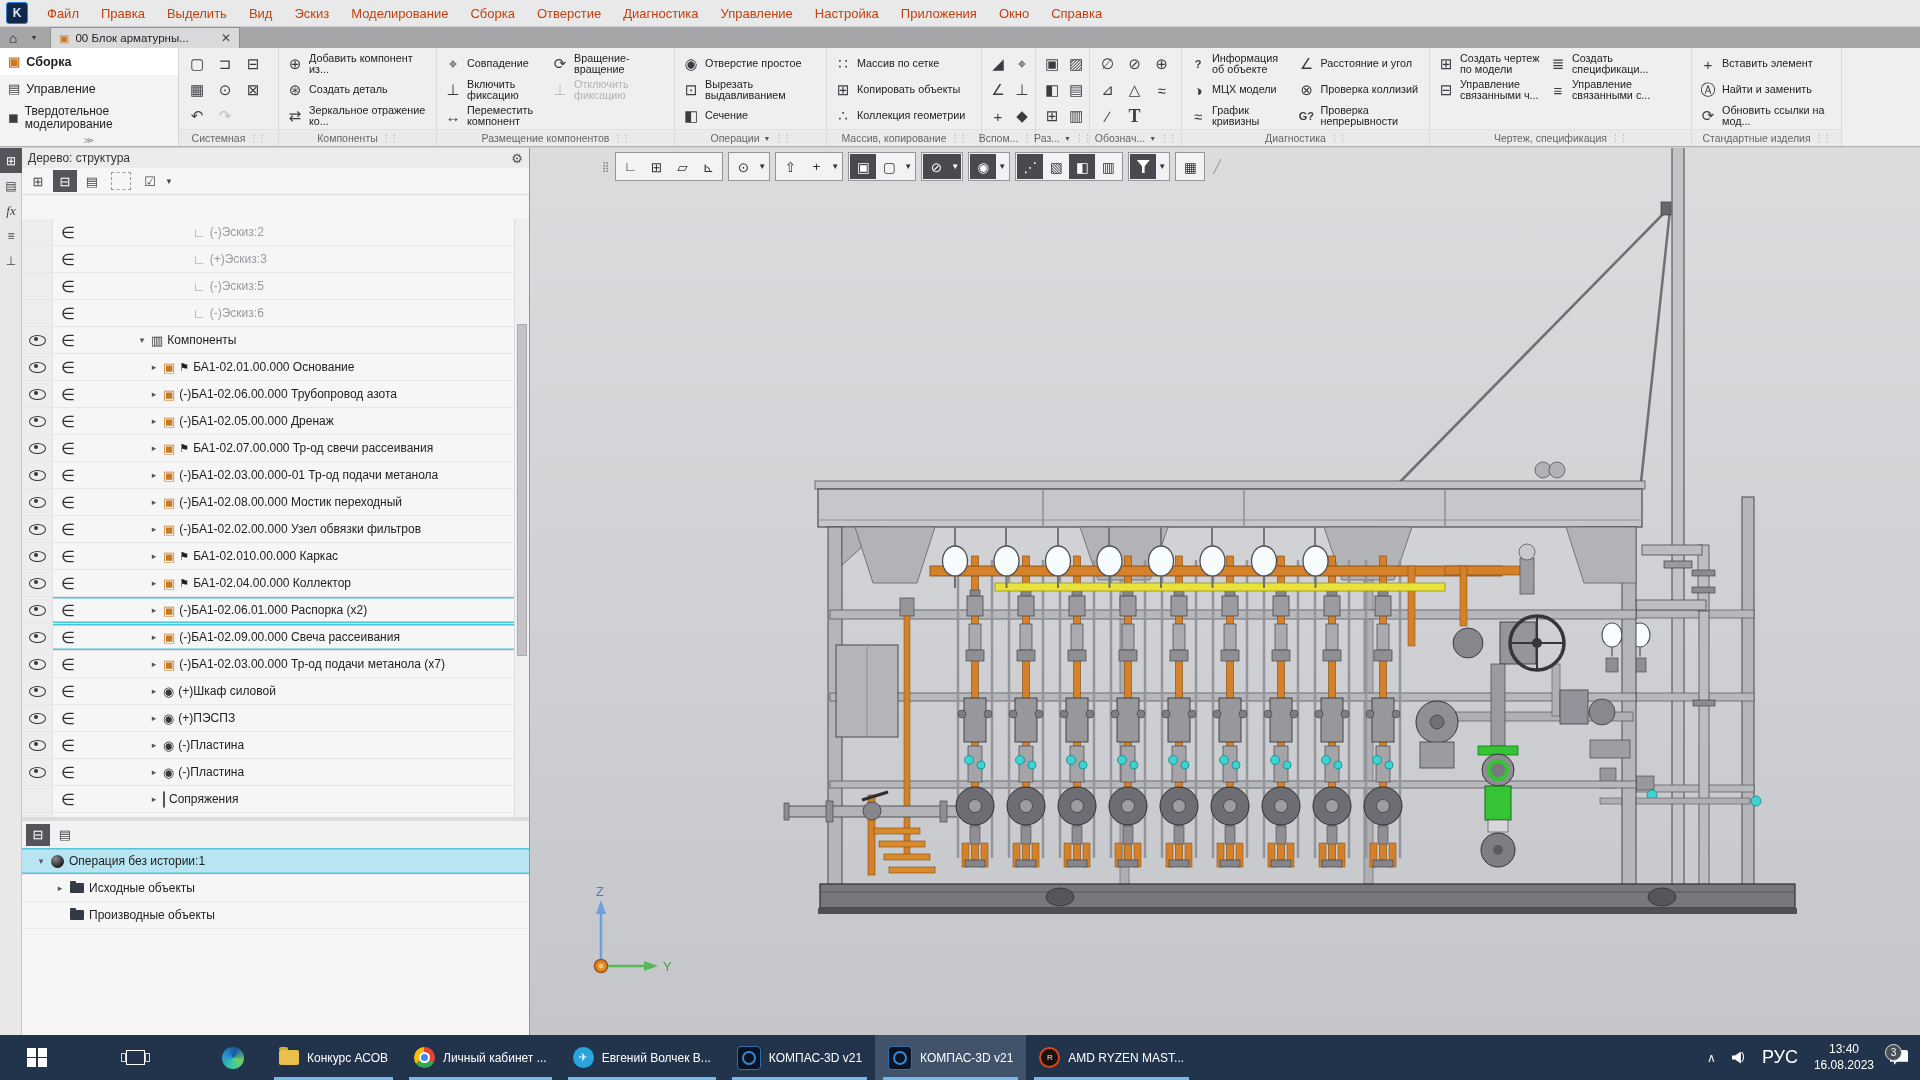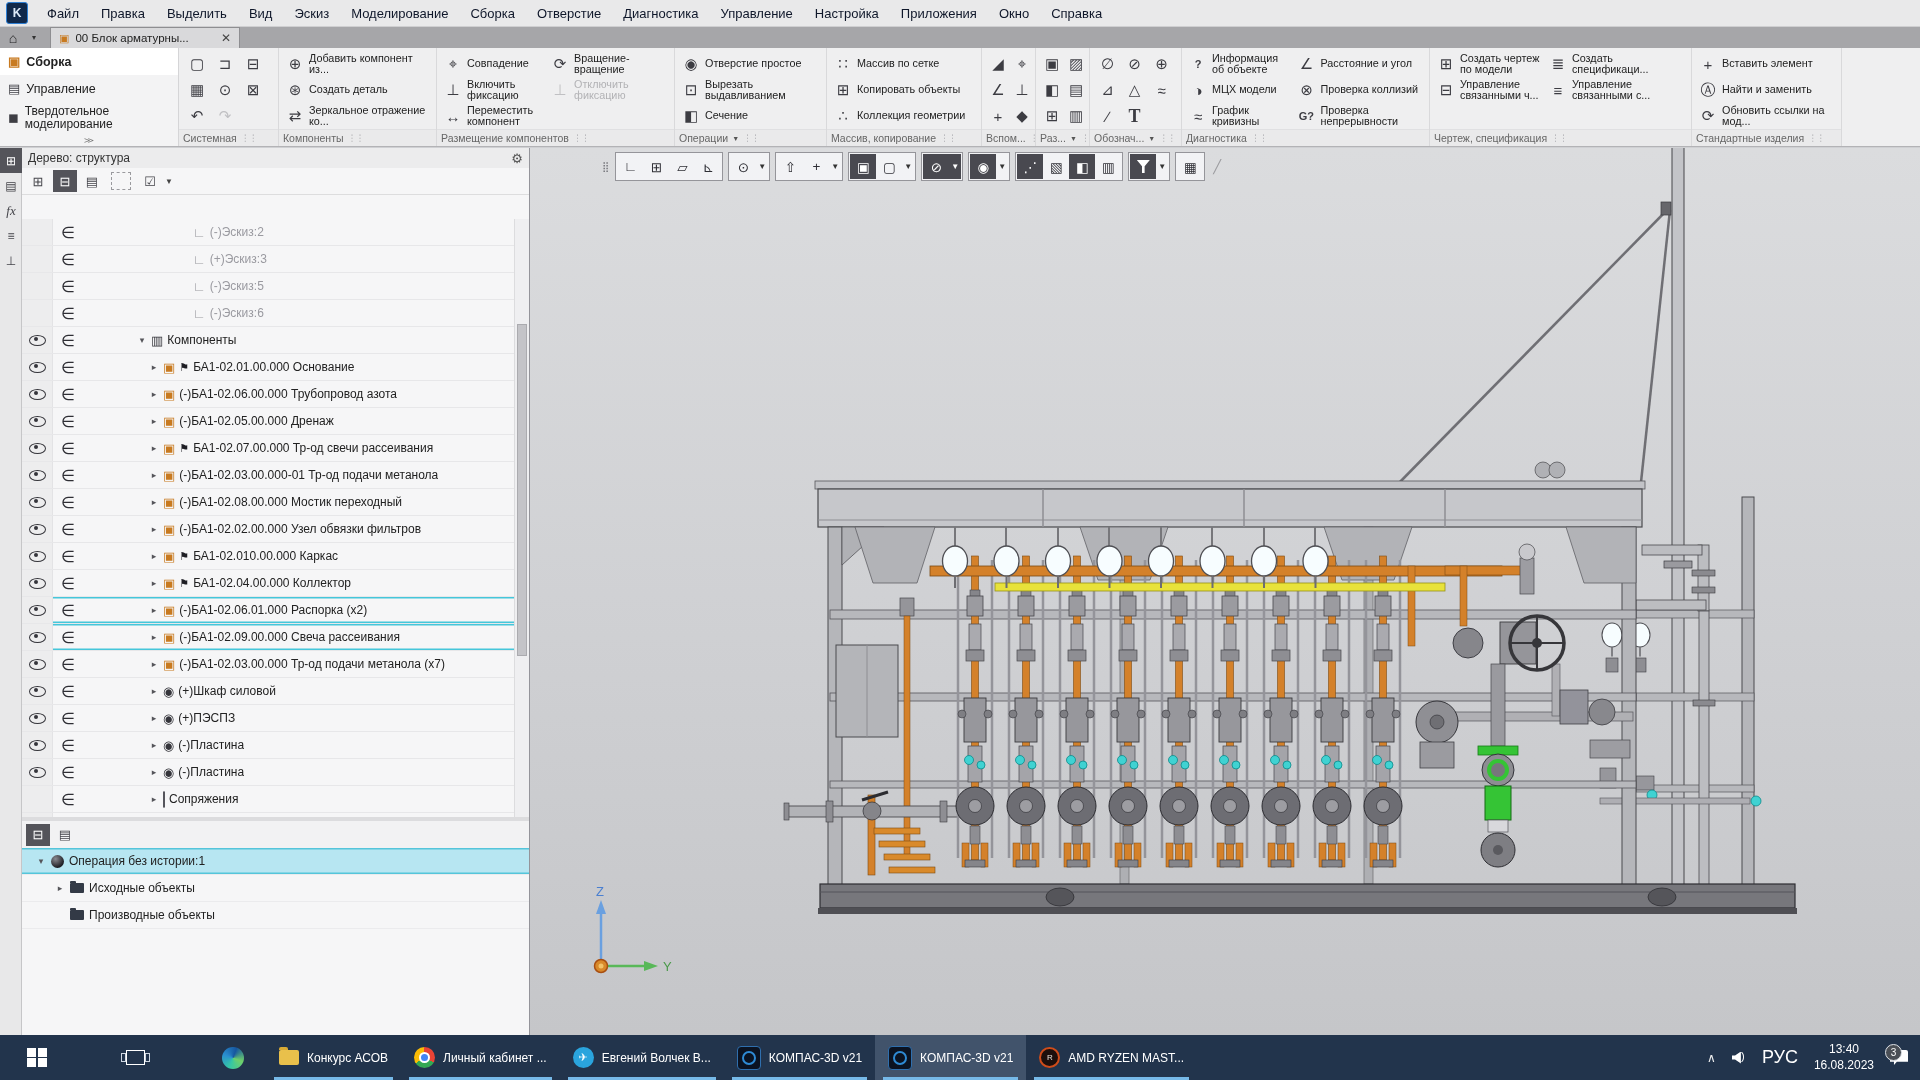--- a/index.html
+++ b/index.html
@@ -1,21 +1,21 @@
 <!DOCTYPE html>
 <html><head>
 <meta charset="utf-8">
 <style>
   html,body{margin:0;padding:0;background:#666;}
   body{width:1920px;height:1080px;overflow:hidden;font-family:"Liberation Sans",sans-serif;}
   .screen{position:relative;width:1920px;height:1080px;background:#cfd0d3;}
   
   .menubar{position:absolute;left:0;top:0;width:1920px;height:27px;background:#e9e9ea;border-bottom:1px solid #cfcfd1;display:flex;align-items:center;padding-left:6px;box-sizing:border-box;}
   .applogo{width:20px;height:20px;border-radius:3px;background:#10284a;color:#dce9f8;display:flex;align-items:center;justify-content:center;font-size:12px;font-weight:bold;border:1px solid #2e7fd4;margin-right:8px;}
-  .menu-item{padding:0 11px;font-size:13px;color:#0f172a;height:27px;display:flex;align-items:center;}
+  .menu-item{padding:0 11px;font-size:13px;color:#c2410c;height:27px;display:flex;align-items:center;}
   .menubar-right{margin-left:auto;display:flex;align-items:center;gap:10px;padding-right:6px;}
   .winlayout-btn{width:22px;height:16px;border:1.5px solid #555;background:#f4f4f4;position:relative;}
   .winlayout-btn.b2:after{content:"";position:absolute;left:3px;top:2px;right:3px;bottom:2px;border:1.5px solid #555;}
   .cmdsearch{width:196px;height:20px;border:1px solid #b3b3b5;background:#fff;display:flex;align-items:center;gap:5px;padding:0 6px;}
   .mag{width:9px;height:9px;border:1.5px solid #8a8a8e;border-radius:50%;position:relative;flex:0 0 auto;}
   .mag:after{content:"";position:absolute;left:8px;top:8px;width:5px;height:1.5px;background:#8a8a8e;transform:rotate(45deg);}
   .cmdsearch span{font-size:12px;color:#9a9a9e;white-space:nowrap;overflow:hidden;}
   .wbtn{width:30px;height:24px;display:flex;align-items:center;justify-content:center;font-size:13px;color:#333;}
   
   .tabbar{position:absolute;left:0;top:27px;width:1920px;height:21px;background:#a6a6a9;display:flex;align-items:stretch;}
@@ -36,21 +36,21 @@
   .rchevron{height:12px;display:flex;align-items:center;justify-content:center;color:#777;font-size:10px;transform:scaleY(.8);}
   .rgroup{display:flex;flex-direction:column;border-right:1px solid #d9d9db;box-sizing:border-box;}
   .rbody{flex:1;display:flex;align-items:flex-start;padding:3px 4px 0 4px;gap:2px;}
   .rcol{display:flex;flex-direction:column;}
   .rbtn{display:flex;align-items:center;gap:4px;height:26px;padding:0 2px;color:#222;}
   .rbtn .ric{width:20px;text-align:center;font-size:15px;color:#3c3c42;flex:0 0 auto;}
   .rbtn .ric.sm{font-size:11px;font-weight:bold;}
   .rbtn .rlb{font-size:10.8px;line-height:1.03;}
   .rbtn.dis{color:#b2b2b5;}
   .rbtn.dis .ric{color:#c0c0c3;}
-  .rlabel{height:16px;background:#eaeaeb;border-top:1px solid #e0e0e2;display:flex;align-items:center;justify-content:flex-start;gap:4px;font-size:10.5px;color:#666;white-space:nowrap;padding:0 4px;}
+  .rlabel{height:16px;background:#eaeaeb;border-top:1px solid #e0e0e2;display:flex;align-items:center;justify-content:center;gap:4px;font-size:10.5px;color:#666;white-space:nowrap;padding:0 4px;}
   .rlabel .dd{font-size:7px;color:#555;}
   .rlabel .grip{color:#a9a9ad;font-size:9px;letter-spacing:-1px;}
   .igrid{display:grid;grid-template-columns:repeat(3,28px);grid-auto-rows:26px;}
   .igrid2{display:grid;grid-template-columns:repeat(2,24px);grid-auto-rows:26px;}
   .igrid4{display:grid;grid-template-columns:repeat(3,27px);grid-auto-rows:26px;}
   .ibtn{display:flex;align-items:center;justify-content:center;font-size:15px;color:#3c3c42;}
   .ibtn.dis{color:#c0c0c3;}
   .ibtn.bigT{font-family:"Liberation Serif",serif;font-size:18px;font-weight:bold;}
   
   .leftstrip{position:absolute;left:0;top:148px;width:22px;height:887px;background:#e8e8e9;border-right:1px solid #c6c6c8;box-sizing:border-box;}

